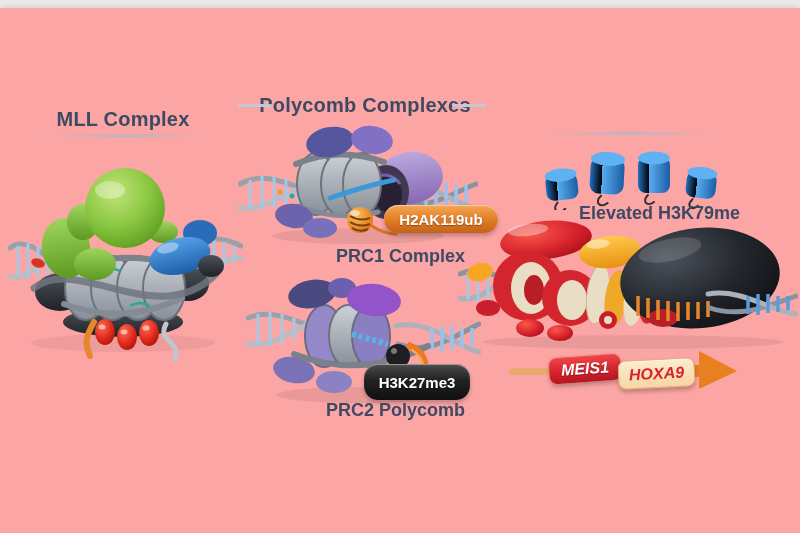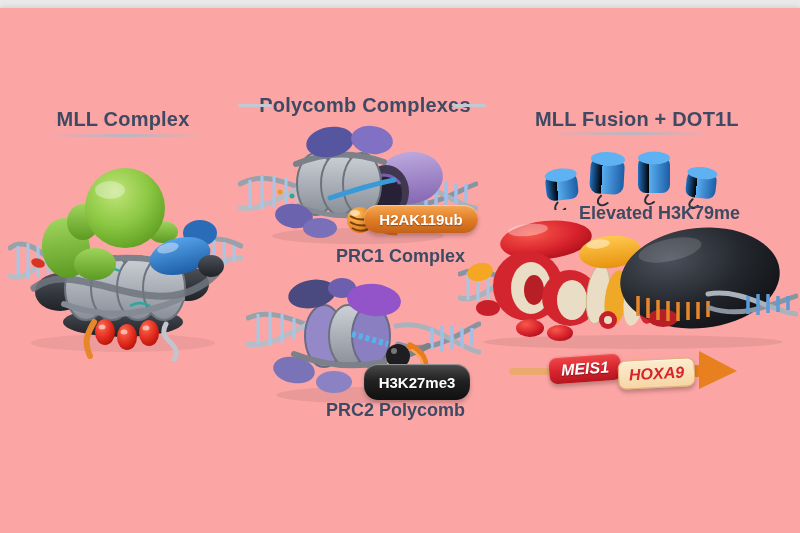--- a/index.html
+++ b/index.html
@@ -111,21 +111,20 @@
     </defs>
   </svg>
 
   <div class="sec-title" style="left:23px;top:100px;width:200px">MLL Complex</div>
   <div class="title-rule" style="left:45px;top:126px;width:160px"></div>
 
   <div class="sec-title" style="left:255px;top:86px;width:220px">Polycomb Complexes</div>
   <div class="title-dash" style="left:238px;top:96px"></div>
   <div class="title-dash" style="left:452px;top:96px"></div>
 
-  <div class="sec-title" style="left:535px;top:100px;width:190px">MLL Fusion + DOT1L</div>
   <div class="title-rule" style="left:546px;top:124px;width:168px"></div>
 
   <svg class="art" style="left:8px;top:128px" width="235" height="225" viewBox="0 0 235 225">
     <ellipse cx="115" cy="207" rx="92" ry="9" fill="rgba(0,0,0,0.06)"></ellipse>
     <g>
       <path d="M2,112 C20,98 40,124 64,140" stroke="#99a1ab" stroke-width="5" fill="none" stroke-linecap="round"></path>
       <path d="M2,140 C22,148 40,112 62,116" stroke="#b6bdc6" stroke-width="5" fill="none" stroke-linecap="round"></path>
       <path d="M10,110 L10,140 M20,107 L20,143 M30,110 L30,141 M40,115 L40,138 M50,122 L50,138" stroke="#a9c6e2" stroke-width="3"></path>
       <ellipse cx="30" cy="127" rx="7" ry="4.5" fill="#d83424" transform="rotate(18 30 127)"></ellipse>
     </g>
@@ -201,21 +200,21 @@
       <ellipse cx="82" cy="110" rx="17" ry="10" fill="#7a70ba"></ellipse>
       <path d="M92,80 C116,72 136,66 156,62" stroke="#3a9ad8" stroke-width="5" fill="none" stroke-linecap="round"></path>
     </g>
     <g>
       <circle cx="122" cy="102" r="13" fill="url(#gOrangeBall)"></circle>
       <path d="M112,98 q10,6 20,2 M112,104 q10,6 20,2 M114,110 q8,5 16,1" stroke="#7a3f0c" stroke-width="2" fill="none"></path>
       <ellipse cx="117" cy="95" rx="5" ry="3" fill="#fff" opacity=".5"></ellipse>
       <path d="M134,108 q12,8 24,8" stroke="#d9731f" stroke-width="3" fill="none" stroke-linecap="round"></path>
     </g>
   </svg>
-  <div class="pill pill-orange" style="left:364px;top:197px;width:114px;height:28px">H2AK119ub</div>
+  <div class="pill pill-orange" style="left:384px;top:197px;width:114px;height:28px">H2AK119ub</div>
   <div class="sub-label" style="left:265px;top:238px;width:200px">PRC1 Complex</div>
 
   <svg class="art" style="left:246px;top:266px" width="235" height="130" viewBox="0 0 235 130">
     <ellipse cx="115" cy="121" rx="85" ry="8" fill="rgba(0,0,0,0.07)"></ellipse>
     <g>
       <path d="M2,44 C28,32 58,52 88,60" stroke="#99a1ab" stroke-width="5" fill="none" stroke-linecap="round"></path>
       <path d="M2,70 C28,76 58,46 86,42" stroke="#b6bdc6" stroke-width="5" fill="none" stroke-linecap="round"></path>
       <path d="M12,40 L12,70 M24,38 L24,72 M36,40 L36,70 M48,44 L48,66 M60,48 L60,64" stroke="#a9c6e2" stroke-width="3"></path>
     </g>
     <g>

